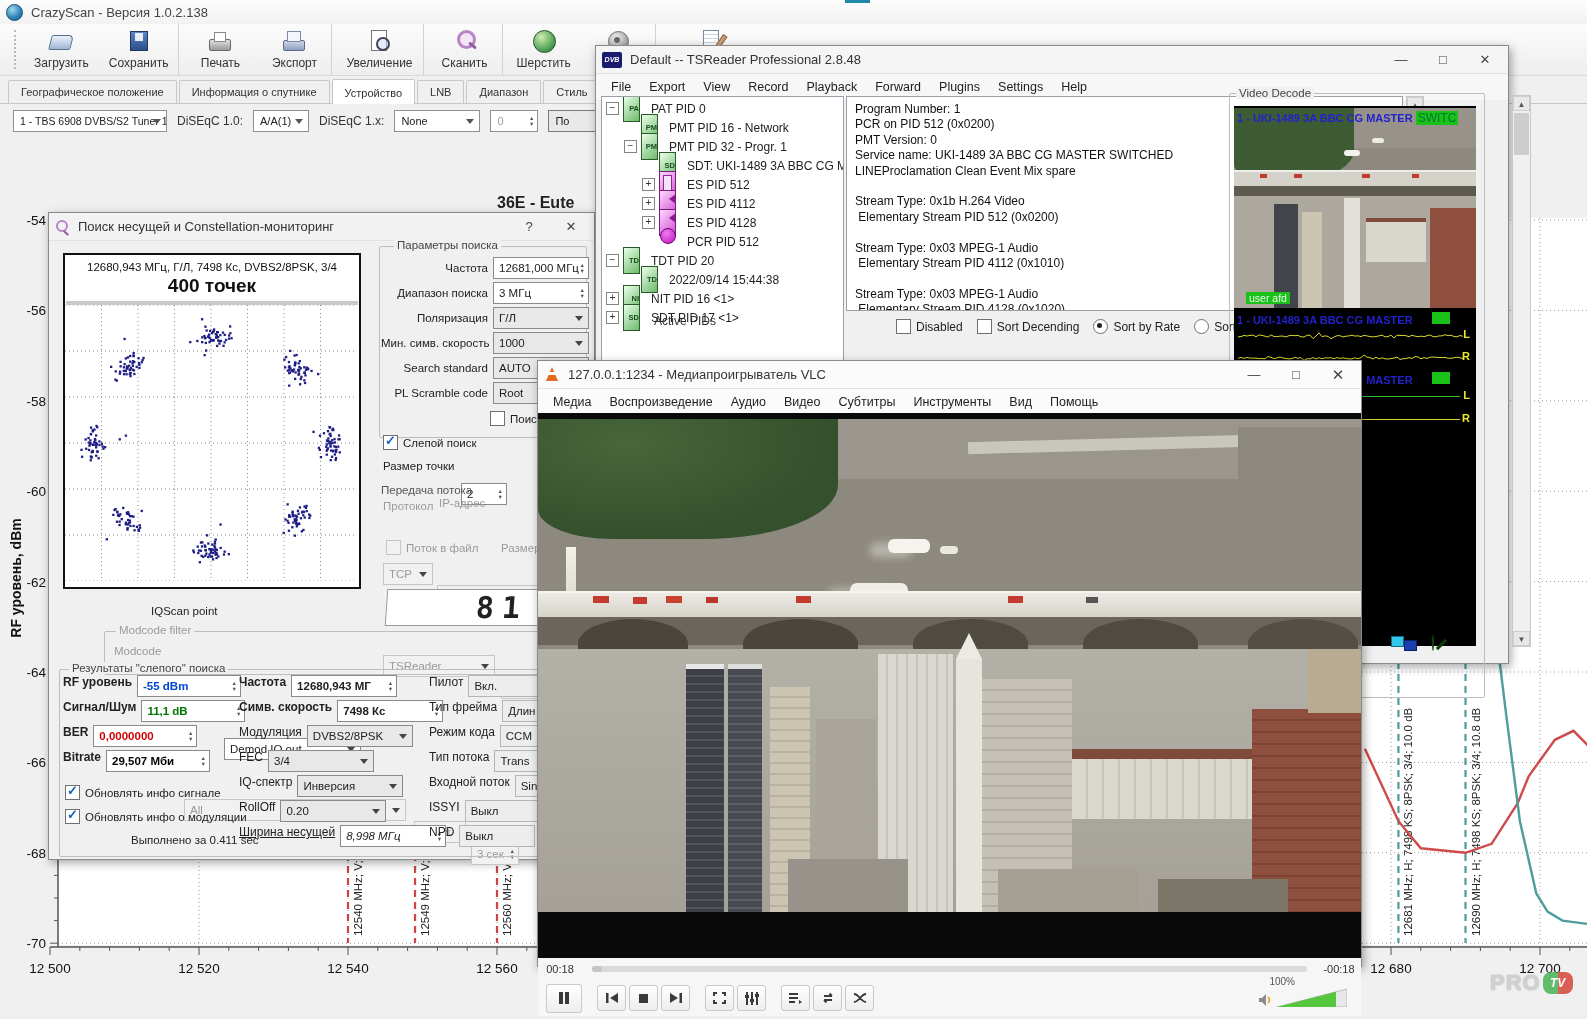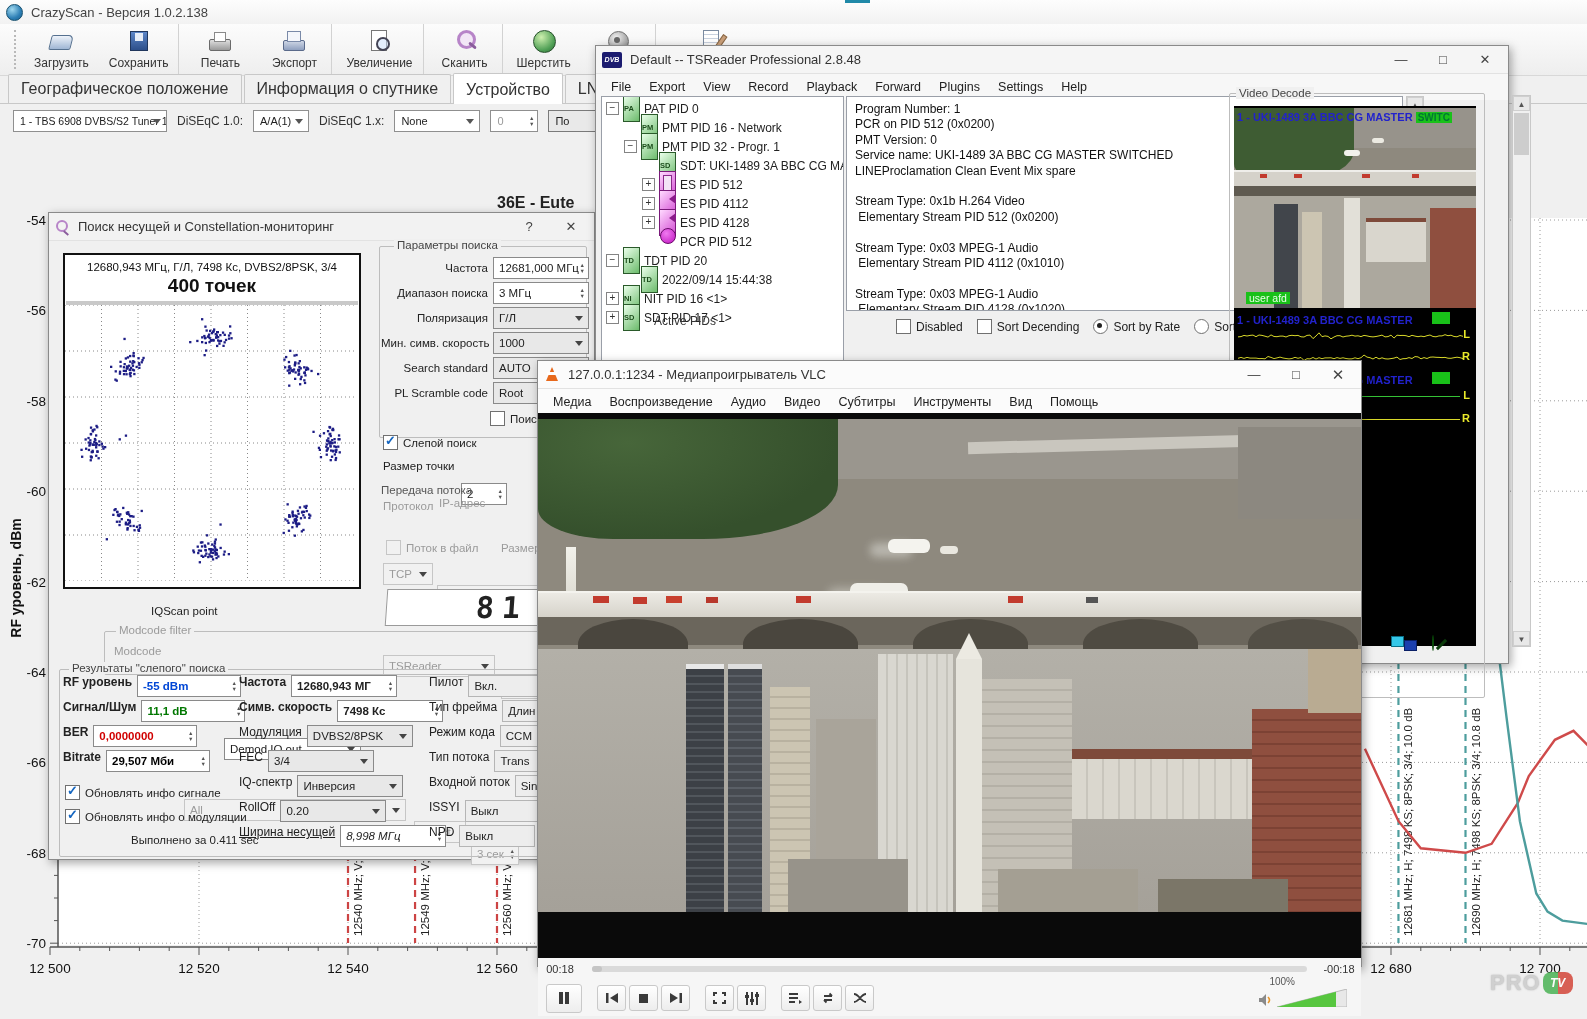--- a/index.html
+++ b/index.html
@@ -27,21 +27,21 @@
   [data-icon="zoom"]::before{left:7px;right:7px;top:2px;bottom:3px;background:#fff;border:1px solid #777;}
   [data-icon="zoom"]::after{right:4px;bottom:3px;width:10px;height:10px;border:2px solid #445;border-radius:50%;background:rgba(200,220,250,.5);}
   [data-icon="scan"]::before{left:7px;top:2px;width:13px;height:13px;border:3px solid #b784c8;border-radius:50%;background:#f2e6f6;}
   [data-icon="scan"]::after{left:18px;top:16px;width:9px;height:3px;background:#8a5c9c;transform:rotate(40deg);border-radius:2px;}
   [data-icon="globe"]::before{left:4px;top:2px;width:21px;height:21px;border-radius:50%;background:radial-gradient(circle at 35% 30%,#cdefae,#4f9f55 65%,#2c6c36);border:1px solid #28512c;}
   [data-icon="sound"]::before{left:5px;top:3px;width:19px;height:19px;border-radius:50%;background:radial-gradient(circle at 38% 32%,#f3f3f3,#9d9d9d 70%,#777);border:1px solid #6e6e6e;}
   [data-icon="sound"]::after{left:11px;top:9px;width:6px;height:6px;border-radius:50%;background:#666;}
   [data-icon="list"]::before{left:7px;right:7px;top:2px;bottom:3px;background:repeating-linear-gradient(#fff 0 3px,#c9d2df 3px 4px);border:1px solid #7a8aa0;}
   [data-icon="list"]::after{right:3px;top:6px;width:3px;height:15px;background:#caa07a;transform:rotate(35deg);border:1px solid #8a6a4a;}
   #cs-tabbar{left:0;top:76px;width:1587px;height:28px;display:flex;align-items:flex-end;padding-left:8px;box-sizing:border-box;border-bottom:1px solid #c8c8c8;background:#f0f0f0;}
-  .tab{padding:5px 12px;border:1px solid #c8c8c8;border-bottom:none;background:#f0f0f0;font-size:16px;color:#333;margin-right:2px;border-radius:2px 2px 0 0;white-space:nowrap;}
+  .tab{padding:5px 12px;border:1px solid #c8c8c8;border-bottom:none;background:#f0f0f0;font-size:11px;color:#333;margin-right:2px;border-radius:2px 2px 0 0;white-space:nowrap;}
   .tab[data-state="active"]{background:#fff;padding-top:7px;position:relative;top:1px;}
   #cs-devrow{left:0;top:104px;width:1587px;height:34px;display:flex;align-items:center;gap:10px;padding-left:13px;box-sizing:border-box;background:#f0f0f0;}
   .combo{position:relative;height:22px;background:#fff;border:1px solid #8f8f8f;display:flex;align-items:center;padding:0 18px 0 6px;font-size:11px;white-space:nowrap;overflow:hidden;box-sizing:border-box;}
   .combo::after{content:"";position:absolute;right:5px;top:8px;border:4px solid transparent;border-top:5px solid #555;}
   .spinbox{position:relative;height:22px;background:#fff;border:1px solid #8f8f8f;display:flex;align-items:center;padding:0 18px 0 6px;font-size:11px;box-sizing:border-box;}
   .spinbox::after{content:"▲\A▼";white-space:pre;font-size:5.5px;line-height:6px;position:absolute;right:3px;top:4px;color:#555;}
   .devlabel{font-size:12px;color:#333;white-space:nowrap;}
   
   #chart-title{left:497px;top:194px;font-weight:bold;font-size:16px;color:#222;white-space:nowrap;}
   #chart-xlabel{left:860px;top:984px;font-weight:bold;font-size:15px;color:#111;}
@@ -86,21 +86,21 @@
   .rlabel{text-align:right;font-size:12px;color:#222;padding-right:5px;white-space:nowrap;flex:none;}
   .seg{background:#fff;border:1px solid #9a9a9a;font-family:"DejaVu Sans Mono",monospace;font-weight:bold;font-size:30px;letter-spacing:8px;text-align:right;color:#222;transform:skewX(-4deg);display:flex;align-items:center;justify-content:flex-end;padding-right:12px;box-sizing:border-box;}
   
   #tsr{left:595px;top:45px;width:912px;height:617px;z-index:20;}
   .dvb-logo{width:20px;height:16px;background:#1b1b6f;color:#fff;font-size:7px;font-weight:bold;font-style:italic;display:flex;align-items:center;justify-content:center;border-radius:2px;}
   #tsr-tree{left:5px;top:50px;width:243px;height:562px;background:#fff;border:1px solid #9a9fa8;overflow:hidden;padding-top:2px;box-sizing:border-box;}
   .trow{display:flex;align-items:center;height:19px;font-size:12px;white-space:nowrap;}
   .trow[data-lvl="0"]{padding-left:4px;} .trow[data-lvl="1"]{padding-left:22px;} .trow[data-lvl="2"]{padding-left:40px;}
   .texp{width:11px;height:11px;border:1px solid #848484;background:#fff;font-size:10px;line-height:9px;text-align:center;color:#333;margin-right:4px;flex:none;}
   .trow[data-exp=""] .texp{visibility:hidden;}
-  .ticon{width:17px;height:27px;margin-right:4px;flex:none;position:relative;border:1px solid #2a5a2a;background:linear-gradient(135deg,#eaffea,#6cbb6c);display:flex;align-items:center;justify-content:flex-start;box-sizing:border-box;}
+  .ticon{width:17px;height:27px;margin-right:11px;flex:none;position:relative;border:1px solid #2a5a2a;background:linear-gradient(135deg,#eaffea,#6cbb6c);display:flex;align-items:center;justify-content:flex-end;box-sizing:border-box;}
   .tglyph{font-style:normal;font-size:7.5px;font-weight:bold;color:#1c4d1c;}
   .ticon[data-icon="ESV"],.ticon[data-icon="ESA"]{background:linear-gradient(135deg,#ffd9ff,#d24bd2);border-color:#7a1a7a;}
   .ticon[data-icon="ESV"]::after{content:"";position:absolute;left:3px;top:3px;right:3px;bottom:4px;background:#f3e3f6;border:1px solid #8a2a8a;}
   .ticon[data-icon="ESA"]::after{content:"";position:absolute;left:4px;top:3px;border:5px solid transparent;border-right:7px solid #8a1a8a;}
   .ticon[data-icon="PCR"]{background:none;border:none;}
   .ticon[data-icon="PCR"]::after{content:"";position:absolute;left:1px;top:0;width:14px;height:14px;border-radius:50%;background:radial-gradient(circle at 38% 32%,#f07af0,#c014c0);border:1px solid #6a0a6a;}
   #tsr-info{left:250px;top:50px;width:557px;height:215px;background:#fff;border:1px solid #9a9fa8;padding:5px 8px;box-sizing:border-box;overflow:hidden;}
   .iline{font-size:12px;line-height:15.4px;min-height:15.4px;white-space:pre;color:#111;}
   .vscroll{background:#f0f0f0;border:1px solid #c8c8c8;position:absolute;}
   .vscroll .arr{position:absolute;left:0;right:0;height:15px;text-align:center;font-size:8px;color:#555;line-height:15px;background:#e8e8e8;border:1px solid #cfcfcf;box-sizing:border-box;}
@@ -110,21 +110,21 @@
   #tsr-controls{left:300px;top:273px;display:flex;gap:14px;}
   #pid-bars{left:250px;top:292px;width:316px;margin-top:32px;}
   .pid-row{height:18px;display:flex;align-items:center;}
   .pid-bar{height:15px;background:linear-gradient(#44ff44,#00cf00);border:1px solid #00a000;display:flex;align-items:center;justify-content:flex-end;box-sizing:border-box;}
   .pid-label-in{font-size:10.5px;color:#2a2a2a;padding-right:4px;white-space:nowrap;}
   .pid-label-out{font-size:10.5px;color:#2a2a2a;padding-left:4px;white-space:nowrap;}
   #vd-group{left:633px;top:47px;width:254px;height:603px;border:1px solid #bdbdbd;}
   #vd-label{left:640px;top:41px;}
   #vd-black{left:638px;top:60px;width:242px;height:540px;background:#000;overflow:hidden;}
   .vd-bluetext{font-size:11px;font-weight:bold;color:#2222cc;white-space:nowrap;position:absolute;}
-  .vd-badge{background:#19c119;color:#073;font-size:10px;font-weight:bold;padding:0 2px;position:absolute;}
+  .vd-badge{background:#19c119;color:#073;font-size:12px;font-weight:normal;padding:0 2px;position:absolute;}
   .vd-chip{background:#19c119;position:absolute;width:18px;height:12px;}
   .afd{background:#19c119;color:#eaffea;font-size:10.5px;padding:0 3px;position:absolute;}
   .wfL{position:absolute;color:#e8e82a;font-weight:bold;font-size:11px;}
   .vd-line{position:absolute;height:1px;}
   
   .mini-monitors{width:20px;height:16px;position:relative;}
   .mini-monitors::before{content:"";position:absolute;left:0;top:4px;width:11px;height:9px;background:#1b3fae;border:1px solid #0a1f66;}
   .mini-monitors::after{content:"";position:absolute;right:0;top:0;width:11px;height:9px;background:#35c7e8;border:1px solid #0a6f88;}
   .mini-greenball{width:17px;height:17px;border-radius:50%;background:radial-gradient(circle at 40% 35%,#7aef7a,#1f9f1f 60%,#0c5c0c);border:1px solid #084a08;position:relative;}
   .mini-greenball::after{content:"";position:absolute;left:7px;top:2px;width:3px;height:13px;background:#0b3b0b;transform:rotate(45deg);}

